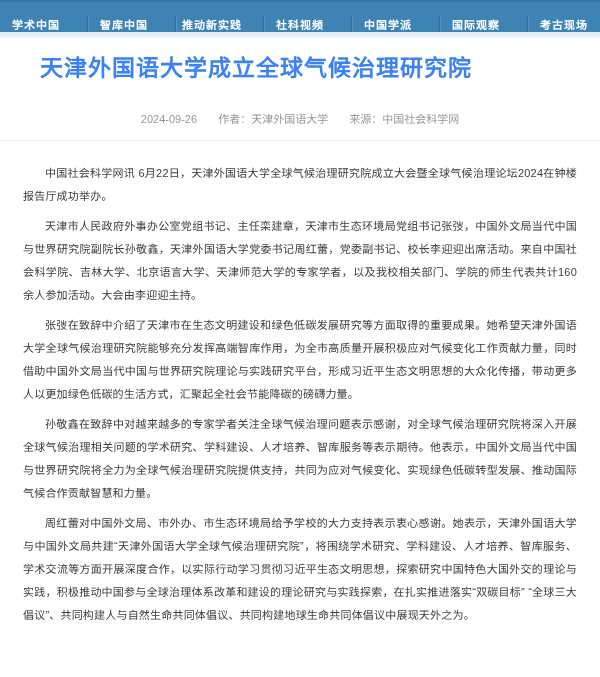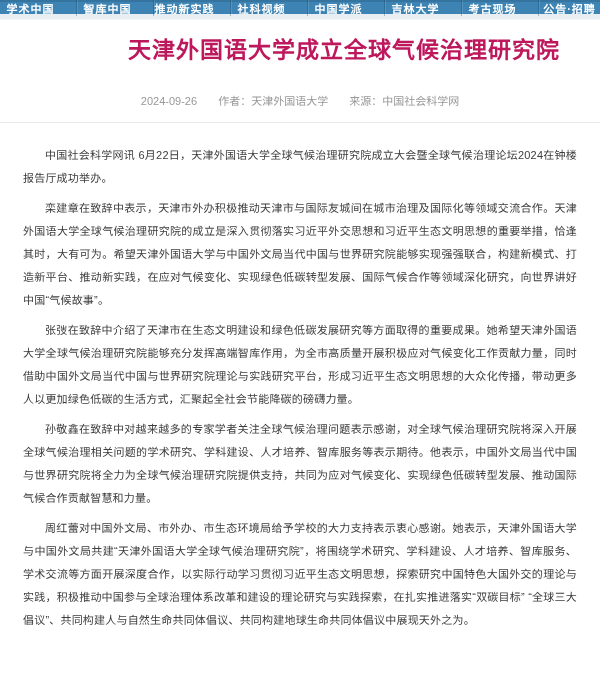--- a/index.html
+++ b/index.html
@@ -2,39 +2,39 @@
 <html lang="zh-CN"><head>
 <meta charset="utf-8">
 <style>
   html,body{margin:0;padding:0;}
   body{
     width:600px;height:677px;overflow:hidden;background:#ffffff;
     font-family:"Liberation Sans","DejaVu Sans",sans-serif;
   }
   
   .topnav{
-    height:14px;background:#3d84b4;border-top:2px solid #34749f;
-    display:flex;align-items:center;box-sizing:border-box;
+    height:32px;background:#3d84b4;border-top:2px solid #34749f;
+    display:flex;align-items:flex-end;box-sizing:border-box;font-family:Liberation Mono, monospace;
   }
   .topnav a{
     flex:1 1 0;display:flex;align-items:center;justify-content:center;
     color:#ffffff;font-size:11px;font-weight:bold;text-decoration:none;
     letter-spacing:1px;cursor:pointer;
   }
   .topnav a + a{
     border-left:1px solid rgba(26,72,102,0.35);
     box-shadow:inset 1px 0 0 rgba(255,255,255,0.12);
     margin-left:15px;
   }
   .nav-strip{height:5px;background:#e9eef2;border-bottom:1px solid #f3f5f6;}
   
   .article{background:#ffffff;}
   h1.page-title{
-    margin:15px 40px 0;text-align:right;
-    font-size:23px;line-height:30px;font-weight:bold;color:#be185d;
+    margin:15px 40px 0;text-align:left;
+    font-size:23px;line-height:30px;font-weight:bold;color:#3b82f6;
     letter-spacing:1px;
   }
   .meta{
     margin-top:27px;text-align:center;
     font-size:11px;color:#989898;
   }
   .meta span{margin:0 9px;}
   .divider{margin-top:14px;border-bottom:1px solid #e9e9e9;height:0;}
   
   .content{padding:21px 22px 0;}
@@ -45,37 +45,36 @@
 </style>
 </head>
 <body>
 
 <nav class="topnav">
   <a>学术中国</a>
   <a>智库中国</a>
   <a>推动新实践</a>
   <a>社科视频</a>
   <a>中国学派</a>
-  <a>吉林大学</a>
+  <a>国际观察</a>
   <a>考古现场</a>
-  <a>公告·招聘</a>
 </nav>
 <div class="nav-strip"></div>
 
 <main class="article">
   <h1 class="page-title">天津外国语大学成立全球气候治理研究院</h1>
 
   <div class="meta">
     <span>2024-09-26</span>
     <span>作者：天津外国语大学</span>
     <span>来源：中国社会科学网</span>
   </div>
 
   <div class="divider"></div>
 
   <section class="content">
     <p>中国社会科学网讯 6月22日，天津外国语大学全球气候治理研究院成立大会暨全球气候治理论坛2024在钟楼报告厅成功举办。</p>
-    <p>栾建章在致辞中表示，天津市外办积极推动天津市与国际友城间在城市治理及国际化等领域交流合作。天津外国语大学全球气候治理研究院的成立是深入贯彻落实习近平外交思想和习近平生态文明思想的重要举措，恰逢其时，大有可为。希望天津外国语大学与中国外文局当代中国与世界研究院能够实现强强联合，构建新模式、打造新平台、推动新实践，在应对气候变化、实现绿色低碳转型发展、国际气候合作等领域深化研究，向世界讲好中国“气候故事”。</p>
+    <p>天津市人民政府外事办公室党组书记、主任栾建章，天津市生态环境局党组书记张弢，中国外文局当代中国与世界研究院副院长孙敬鑫，天津外国语大学党委书记周红蕾，党委副书记、校长李迎迎出席活动。来自中国社会科学院、吉林大学、北京语言大学、天津师范大学的专家学者，以及我校相关部门、学院的师生代表共计160余人参加活动。大会由李迎迎主持。</p>
     <p>张弢在致辞中介绍了天津市在生态文明建设和绿色低碳发展研究等方面取得的重要成果。她希望天津外国语大学全球气候治理研究院能够充分发挥高端智库作用，为全市高质量开展积极应对气候变化工作贡献力量，同时借助中国外文局当代中国与世界研究院理论与实践研究平台，形成习近平生态文明思想的大众化传播，带动更多人以更加绿色低碳的生活方式，汇聚起全社会节能降碳的磅礴力量。</p>
     <p>孙敬鑫在致辞中对越来越多的专家学者关注全球气候治理问题表示感谢，对全球气候治理研究院将深入开展全球气候治理相关问题的学术研究、学科建设、人才培养、智库服务等表示期待。他表示，中国外文局当代中国与世界研究院将全力为全球气候治理研究院提供支持，共同为应对气候变化、实现绿色低碳转型发展、推动国际气候合作贡献智慧和力量。</p>
     <p>周红蕾对中国外文局、市外办、市生态环境局给予学校的大力支持表示衷心感谢。她表示，天津外国语大学与中国外文局共建“天津外国语大学全球气候治理研究院”，将围绕学术研究、学科建设、人才培养、智库服务、学术交流等方面开展深度合作，以实际行动学习贯彻习近平生态文明思想，探索研究中国特色大国外交的理论与实践，积极推动中国参与全球治理体系改革和建设的理论研究与实践探索，在扎实推进落实“双碳目标” “全球三大倡议”、共同构建人与自然生命共同体倡议、共同构建地球生命共同体倡议中展现天外之为。</p>
   </section>
 </main>
 
 </body></html>

